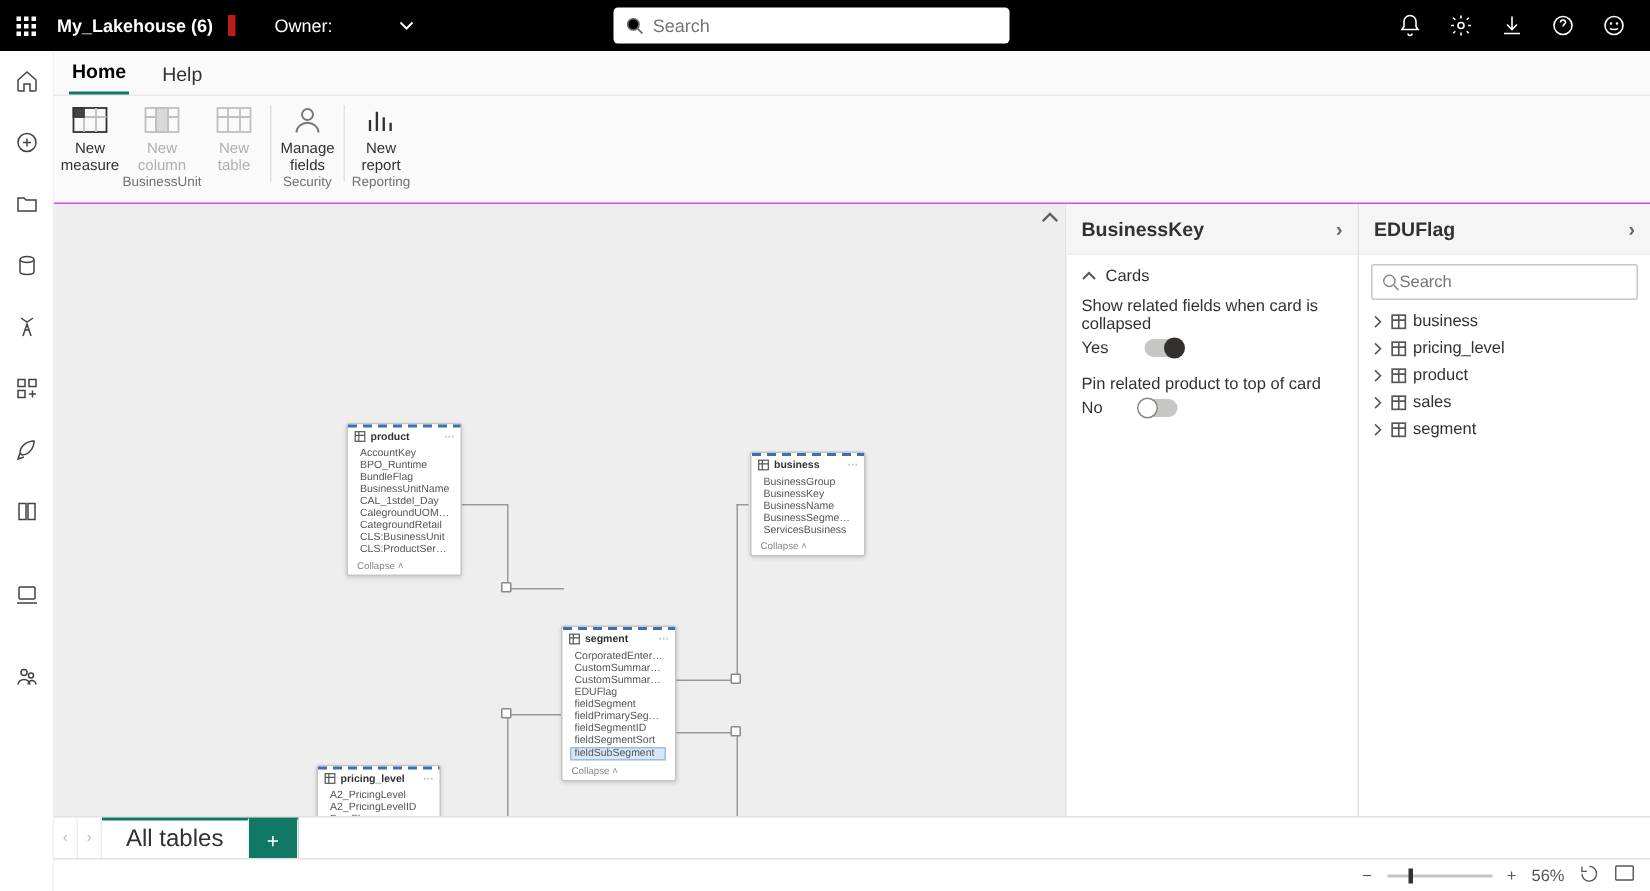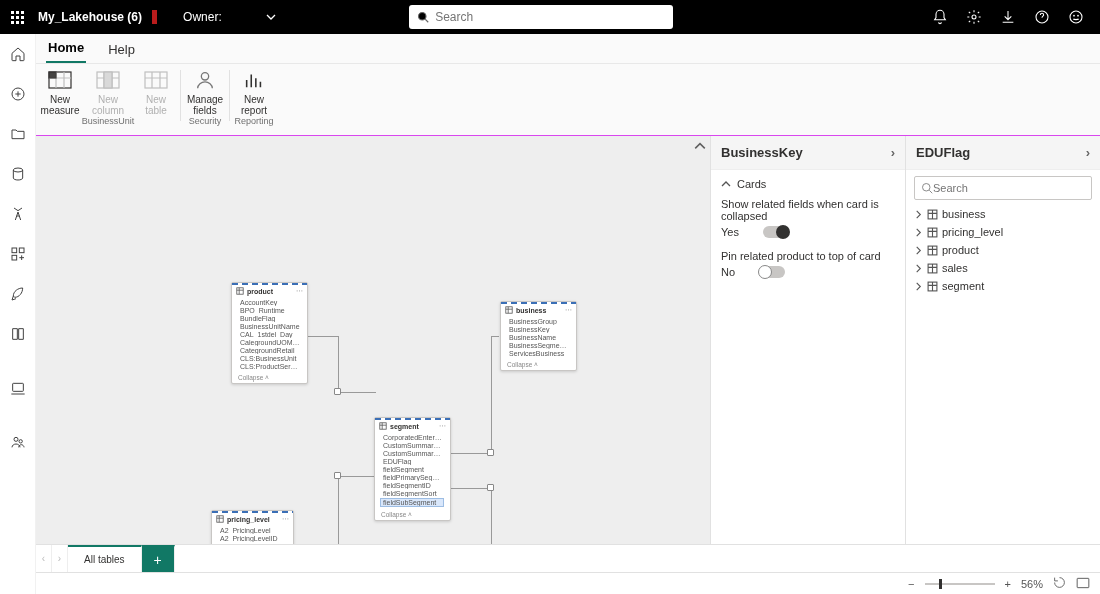--- a/index.html
+++ b/index.html
@@ -46,21 +46,21 @@
   .table-card .tc-head .spacer{margin-left:auto;color:#bbb;}
   .table-card .tc-body{padding:2px 6px 2px 8px;display:flex;flex-direction:column;gap:1px;color:#555;}
   .table-card .tc-body div{white-space:nowrap;overflow:hidden;text-overflow:ellipsis;}
   .table-card .tc-body .hl{background:#d9e7fb;border:1px solid #9dbde3;padding:0 2px;margin-left:-3px;}
   .table-card .tc-collapse{padding:2px 6px;color:#888;font-size:6.5px;}
   .rel-dot{position:absolute;width:7px;height:7px;background:#fff;border:1px solid #888;border-radius:1px;}
   .rel-line{position:absolute;background:#999;}
   
   .btabs{height:28px;border-top:1px solid #e1e1e1;background:#fff;display:flex;align-items:stretch;}
   .btab-nav{width:16px;display:flex;align-items:center;justify-content:center;color:#bbb;font-size:10px;border-right:1px solid #eee;}
-  .btab{padding:0 16px;display:flex;align-items:center;font-size:10px;border-right:1px solid #eee;border-top:2px solid transparent;}
+  .btab{padding:0 16px;display:flex;align-items:center;font-size:16px;border-right:1px solid #eee;border-top:2px solid transparent;}
   .btab.active{border-top:2px solid #117865;background:#fff;}
   .btab.add{background:#117865;color:#fff;width:26px;justify-content:center;font-size:14px;}
   
   .rpane{width:195px;border-left:1px solid #e1e1e1;background:#fff;display:flex;flex-direction:column;}
   .rpane-head{height:34px;display:flex;align-items:center;padding:0 10px;font-size:13px;font-weight:600;border-bottom:1px solid #eee;background:#f5f5f5;}
   .rpane-head .chev{margin-left:auto;color:#666;}
   .section{padding:8px 10px;font-size:11px;color:#323130;}
   .sec-head{display:flex;align-items:center;gap:6px;margin-bottom:8px;}
   .sec-head svg{stroke:#555;}
   .optlabel{font-size:11px;margin-bottom:4px;color:#323130;}

